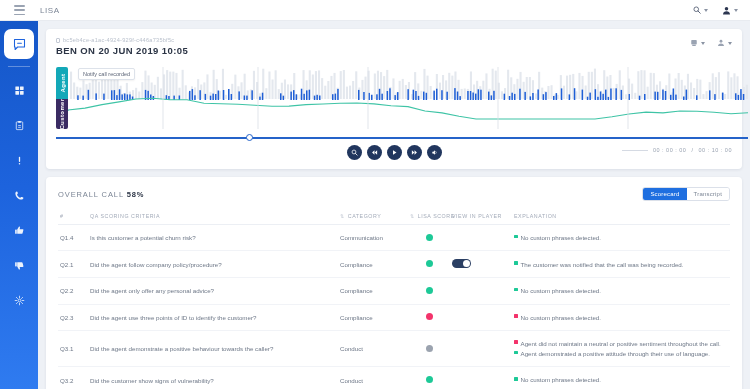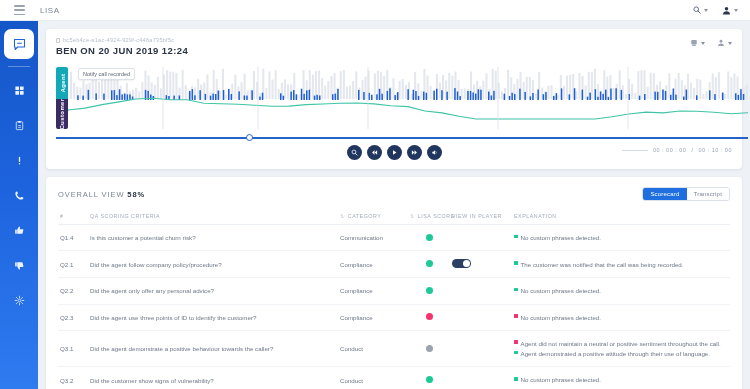--- a/index.html
+++ b/index.html
@@ -226,21 +226,21 @@
   </div>
 </div>
 
 <div class="main">
 
   <div class="card player">
     <div class="pl-uuid">
       <span class="copy-ico"></span>
       <span>bc5eb4ce-a1ac-4924-929f-c446a735bf5c</span>
     </div>
-    <div class="pl-title">BEN ON 20 JUN 2019 12:24</div>
+    <div class="pl-title">BEN ON 20 JUN 2019 10:05</div>
 
     <div class="pl-head-right">
       <div class="tb-ico">
         <svg width="8" height="8" viewBox="0 0 16 16">
             <rect x="2.5" y="2" width="11" height="9" rx="1.4" fill="#9aa3b2"></rect>
             <rect x="4.5" y="11.5" width="7" height="2.5" rx=".6" fill="#9aa3b2"></rect>
           </svg>
         <span class="caret"></span>
       </div>
       <div class="tb-ico">
@@ -670,21 +670,21 @@
       <span class="tc-line"></span>
       <span>00 : 00 : 00</span>
       <span>/</span>
       <span>00 : 10 : 00</span>
     </div>
   </div>
 
   <div class="card score">
     <div class="sc-head">
       <div class="sc-title">
-        <span>OVERALL VIEW</span>
+        <span>OVERALL CALL</span>
         <b>58%</b>
       </div>
       <div class="seg">
         <div class="on">Scorecard</div>
         <div>Transcript</div>
       </div>
     </div>
 
     <table>
       <thead>

